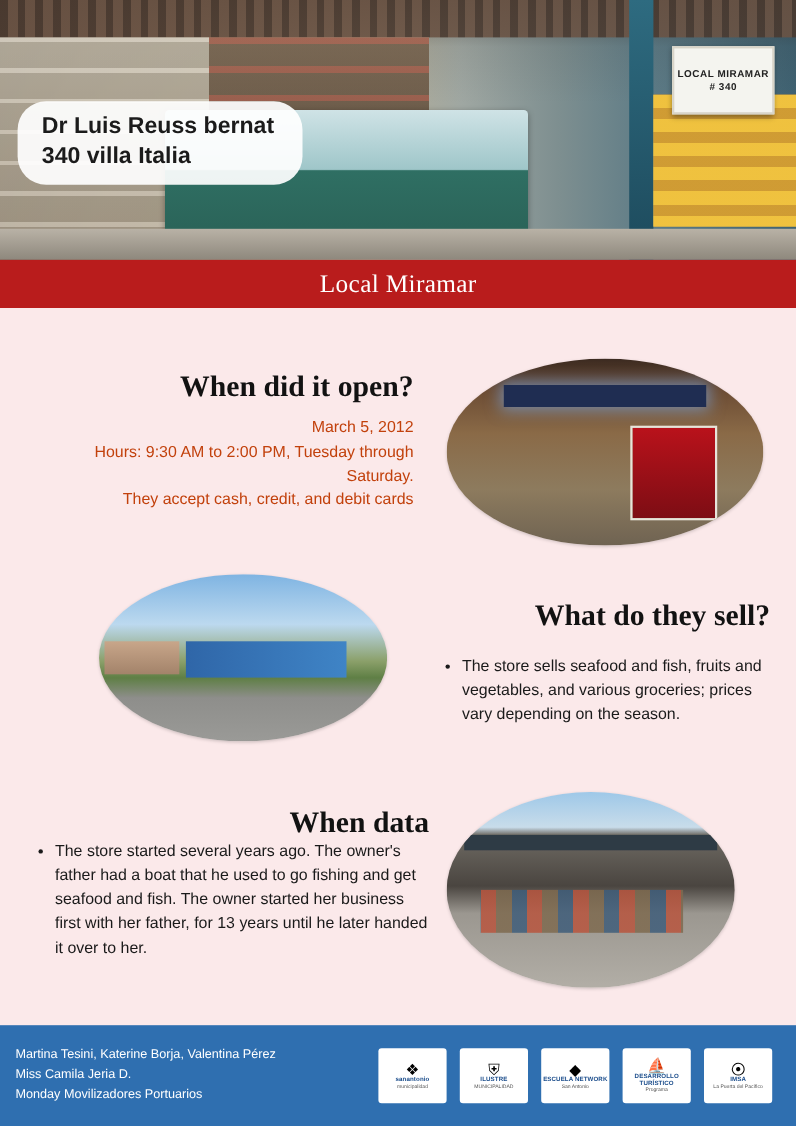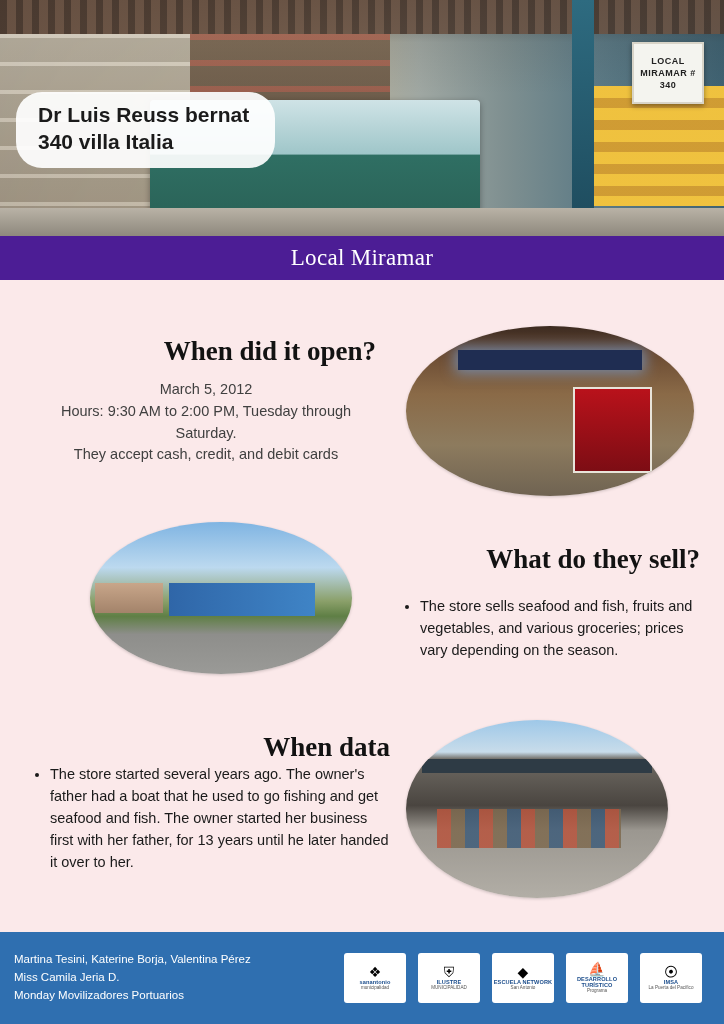--- a/index.html
+++ b/index.html
@@ -69,21 +69,21 @@
     background: linear-gradient(180deg,#2e6b80,#1d4a5c);
   }
   .hero-right-goods {
     position: absolute; top: 86px; right: 0; width: 130px; bottom: 30px;
     background:
       repeating-linear-gradient(180deg, rgba(246,198,60,.85) 0px, rgba(246,198,60,.85) 12px, rgba(210,150,40,.7) 12px, rgba(210,150,40,.7) 22px),
       #caa94f;
   }
   .hero-sign {
     position: absolute; top: 42px; right: 20px;
-    width: 72px; height: 62px;
+    width: 93px; height: 62px;
     background: #f4f4ef;
     border: 2px solid #d8d4c8;
     color: #222;
     font-size: 9px;
     line-height: 1.35;
     font-weight: 700;
     letter-spacing: .5px;
     display: flex; flex-direction: column; align-items: center; justify-content: center;
     text-align: center;
     box-shadow: 0 2px 5px rgba(0,0,0,.4);
@@ -102,21 +102,21 @@
     font-weight: 700;
     color: #1b1b1b;
     line-height: 1.28;
     white-space: nowrap;
   }
 
   
   .banner {
     width: 100%;
     height: 44px;
-    background: #4c1d95;
+    background: #b91c1c;
     display: flex;
     align-items: center;
     justify-content: center;
   }
   .banner-title {
     color: #ffffff;
     font-size: 23px;
     font-family: "Liberation Serif", serif;
     letter-spacing: .3px;
   }
@@ -130,22 +130,22 @@
   h2.sec {
     font-family: "Liberation Serif", serif;
     font-weight: 700;
     color: #121212;
     font-size: 27px;
     text-align: right;
   }
   .para {
     font-size: 14.5px;
     line-height: 1.5;
-    color: #404040;
-    text-align: center;
+    color: #c2410c;
+    text-align: right;
   }
   ul.bullets {
     list-style: disc;
     padding-left: 20px;
     font-size: 14.5px;
     line-height: 1.52;
     color: #1a1a1a;
   }
   ul.bullets li { margin-bottom: 2px; }
 

